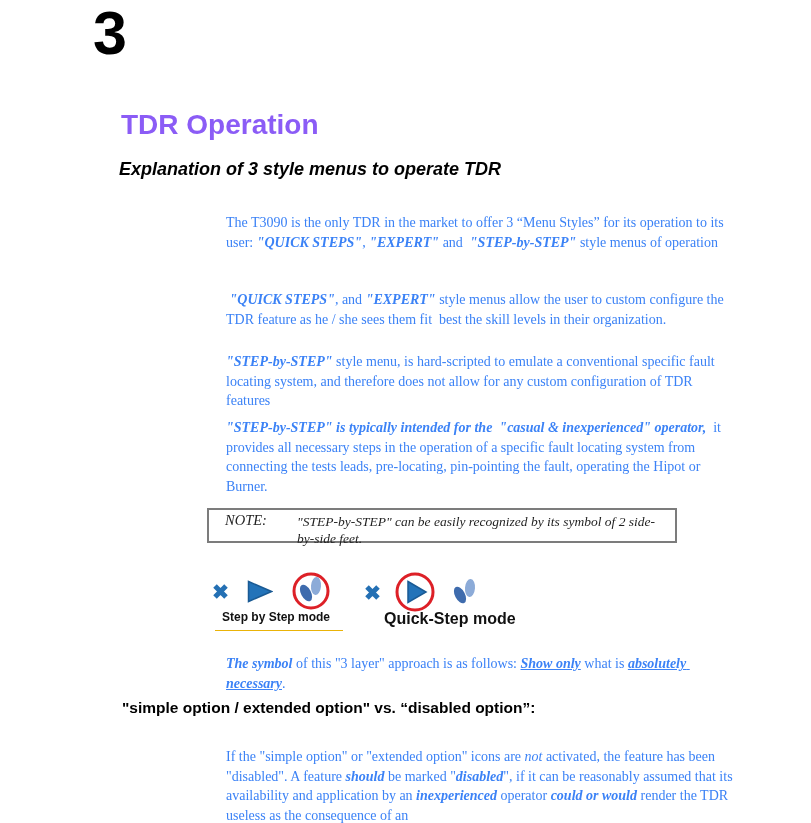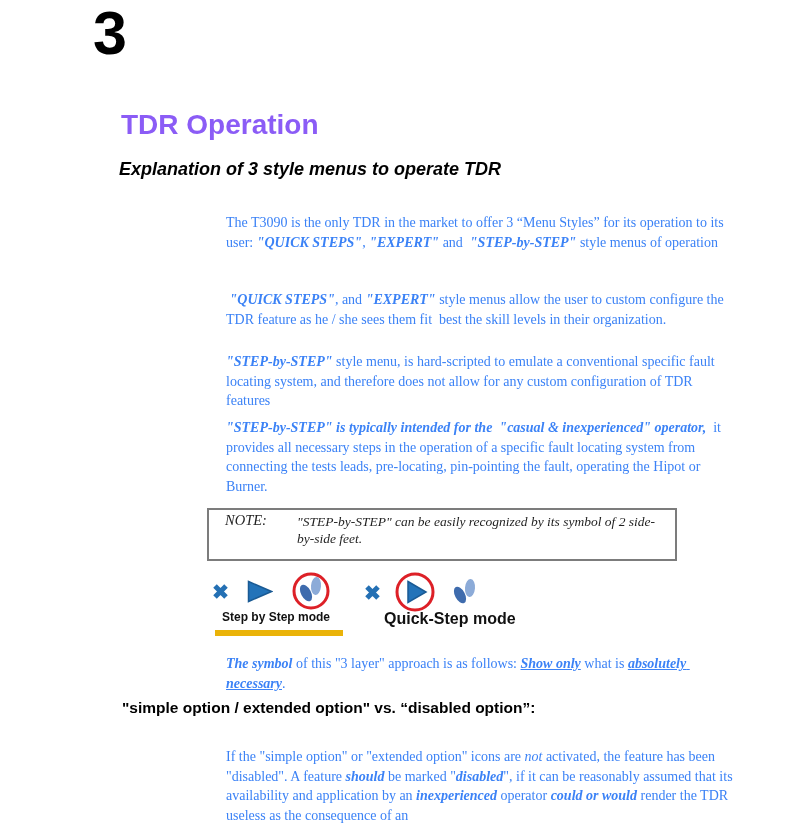--- a/index.html
+++ b/index.html
@@ -21,32 +21,32 @@
     font-family:"Liberation Sans",sans-serif;font-weight:bold;font-style:italic;font-size:18px;color:#000;text-align:center;
   }
   .body{
     position:absolute;left:215px;width:510px;margin:11px;
     font-size:14px;line-height:19.5px;white-space:pre-wrap;color:#3b82f6;
   }
   .p1{top:202px}.p2{top:279px}.p3{top:341px}.p4{top:407px}
   .purpose{top:643px}.p5{top:736px}
   .b{font-weight:bold}.i{font-style:italic}.u{text-decoration:underline}
   .note{
-    position:absolute;left:207px;top:508px;width:470px;height:53px;
+    position:absolute;left:207px;top:508px;width:470px;height:35px;
     border:2px solid #7c7c7c;box-sizing:border-box;display:flex;
     font-style:italic;align-items:flex-start;
   }
   .note-label{margin-left:16px;margin-top:2px;width:72px;font-size:14.5px;flex:none;}
   .note-text{margin-top:3px;width:372px;font-size:13.5px;line-height:17px;}
   .icons{position:absolute;display:flex;align-items:center;}
   .g1{left:212px;top:571px;gap:18px;}
   .g2{left:364px;top:571px;gap:13px;}
   .mode-label-1{
     position:absolute;left:215px;top:610px;width:128px;box-sizing:border-box;
-    padding:0 0 6px 7px;border-bottom:6px solid #eab308;
+    padding:0 0 6px 7px;border-bottom:1px solid #eab308;
     font-family:"Liberation Sans",sans-serif;font-weight:bold;font-size:12px;color:#111;
   }
   .mode-label-2{
     position:absolute;left:384px;top:610px;
     font-family:"Liberation Sans",sans-serif;font-weight:bold;font-size:16px;color:#111;
   }
   .section-heading{
     position:absolute;left:122px;top:699px;margin:0;
     font-family:"Liberation Sans",sans-serif;font-weight:bold;font-size:15.5px;color:#000;
   }

